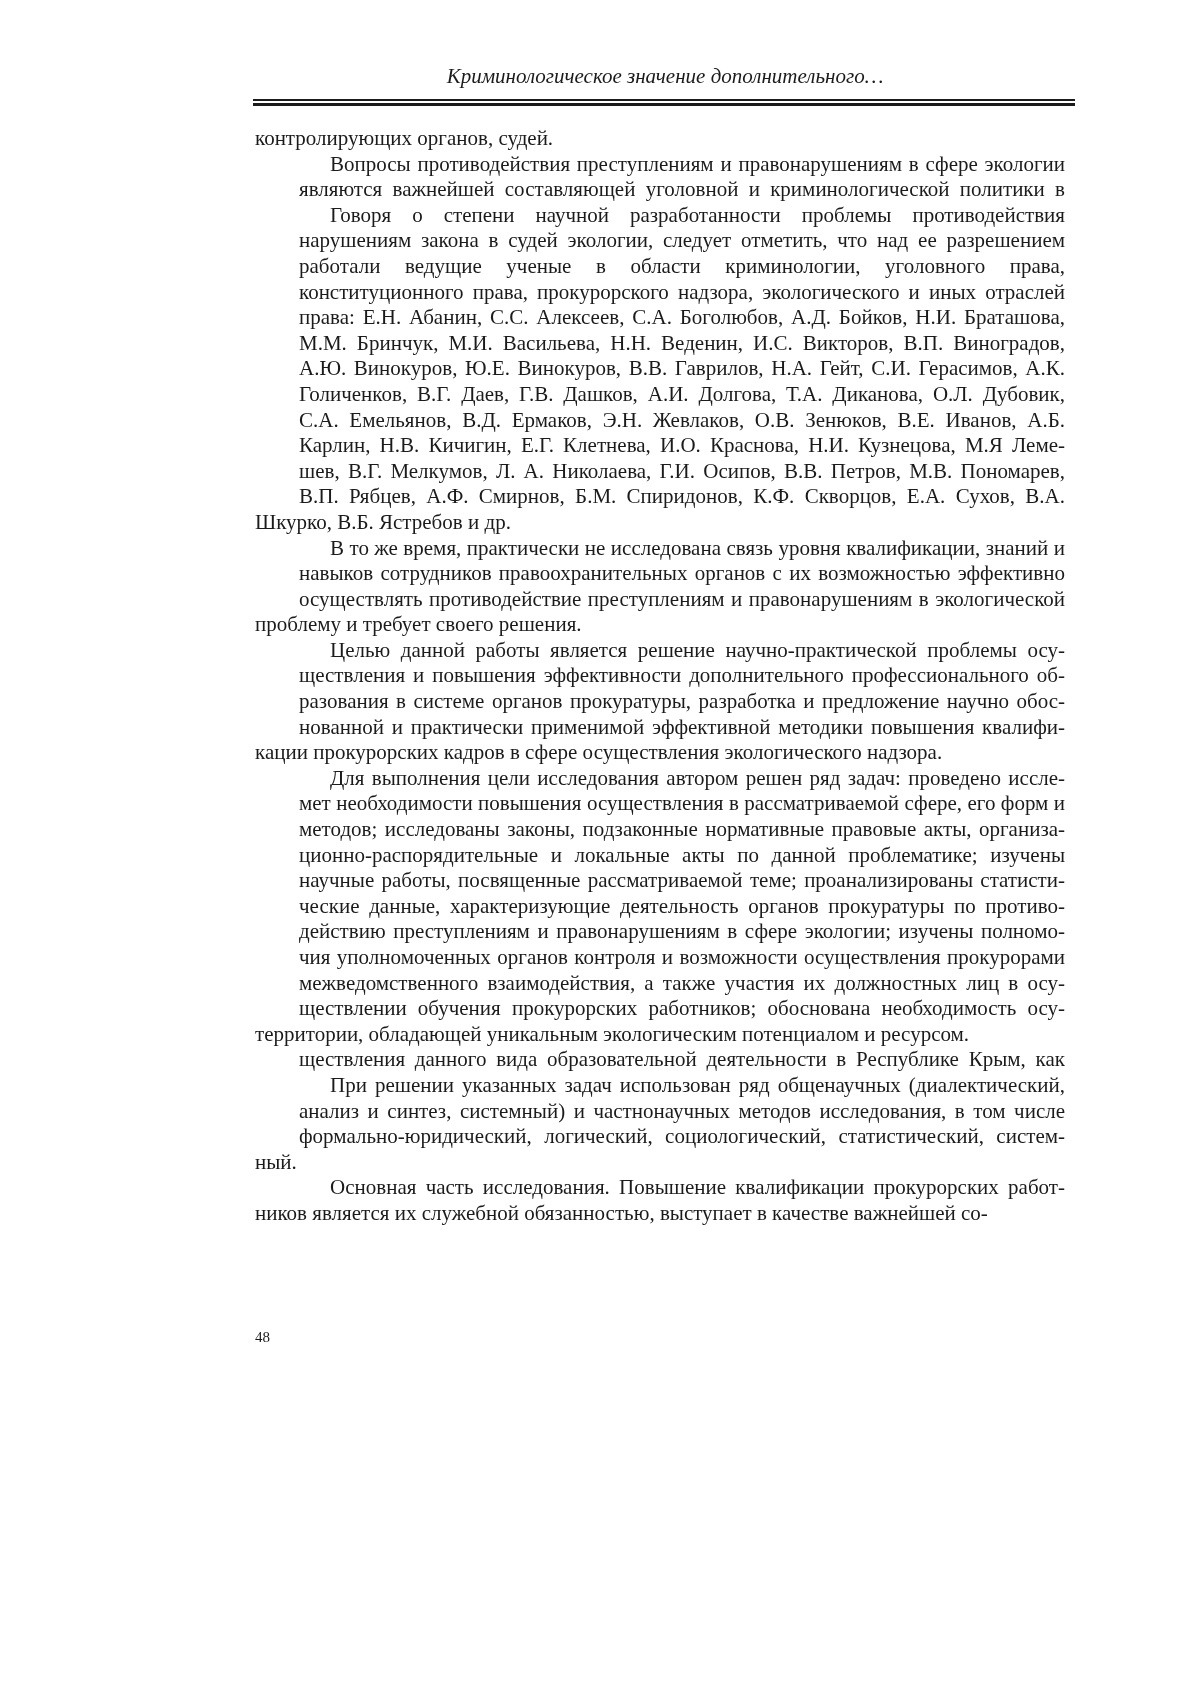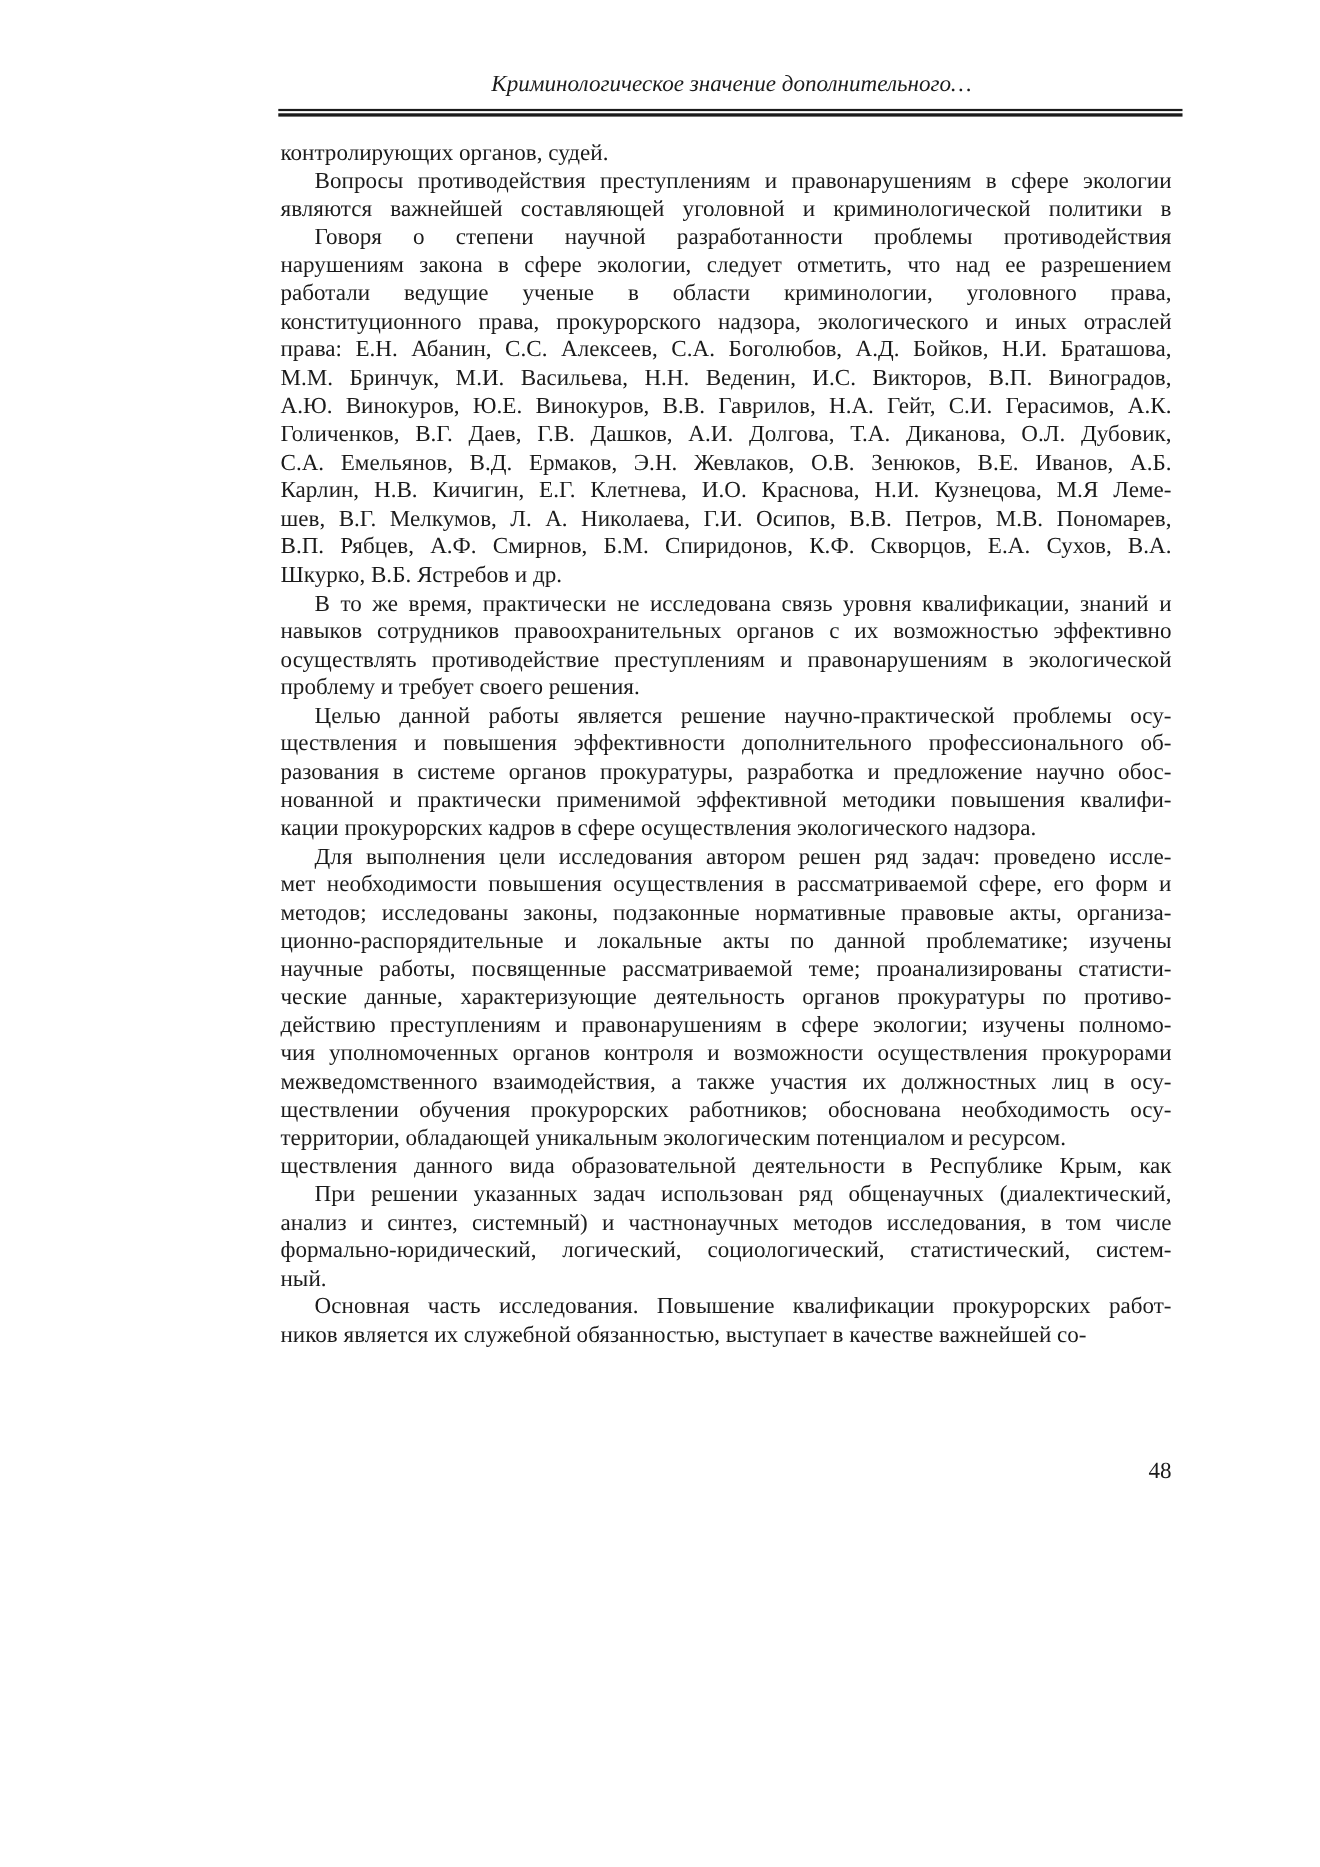--- a/index.html
+++ b/index.html
@@ -53,47 +53,48 @@
     line-height: 25.6px;
   }
   .line {
     height: 25.6px;
     overflow: visible;
     white-space: normal;
   }
   .line.just {
     text-align: justify;
     text-align-last: justify;
+    margin-left: 44px;
   }
   .line.indent {
     text-indent: 31px;
   }
   .page-number {
     position: absolute;
     top: 1324px;
     left: 0;
     width: 810px;
-    text-align: right;
-    font-size: 21px;
+    text-align: left;
+    font-size: 15px;
     line-height: 26px;
   }
 </style>
 </head>
 <body>
 
 <div class="page">
   <div class="content">
     <div class="running-header">Криминологическое значение дополнительного…</div>
     <div class="rule"></div>
     <div class="body-text">
         <div class="line">контролирующих органов, судей.</div>
         <div class="line indent just">Вопросы противодействия преступлениям и правонарушениям в сфере экологии</div>
         <div class="line just">являются важнейшей составляющей уголовной и криминологической политики в</div>
         <div class="line indent just">Говоря о степени научной разработанности проблемы противодействия</div>
-        <div class="line just">нарушениям закона в сфере экологии, следует отметить, что над ее разрешением</div>
+        <div class="line just">нарушениям закона в судей экологии, следует отметить, что над ее разрешением</div>
         <div class="line just">работали ведущие ученые в области криминологии, уголовного права,</div>
         <div class="line just">конституционного права, прокурорского надзора, экологического и иных отраслей</div>
         <div class="line just">права: Е.Н. Абанин, С.С. Алексеев, С.А. Боголюбов, А.Д. Бойков, Н.И. Браташова,</div>
         <div class="line just">М.М. Бринчук, М.И. Васильева, Н.Н. Веденин, И.С. Викторов, В.П. Виноградов,</div>
         <div class="line just">А.Ю. Винокуров, Ю.Е. Винокуров, В.В. Гаврилов, Н.А. Гейт, С.И. Герасимов, А.К.</div>
         <div class="line just">Голиченков, В.Г. Даев, Г.В. Дашков, А.И. Долгова, Т.А. Диканова, О.Л. Дубовик,</div>
         <div class="line just">С.А. Емельянов, В.Д. Ермаков, Э.Н. Жевлаков, О.В. Зенюков, В.Е. Иванов, А.Б.</div>
         <div class="line just">Карлин, Н.В. Кичигин, Е.Г. Клетнева, И.О. Краснова, Н.И. Кузнецова, М.Я Леме-</div>
         <div class="line just">шев, В.Г. Мелкумов, Л. А. Николаева, Г.И. Осипов, В.В. Петров, М.В. Пономарев,</div>
         <div class="line just">В.П. Рябцев, А.Ф. Смирнов, Б.М. Спиридонов, К.Ф. Скворцов, Е.А. Сухов, В.А.</div>

